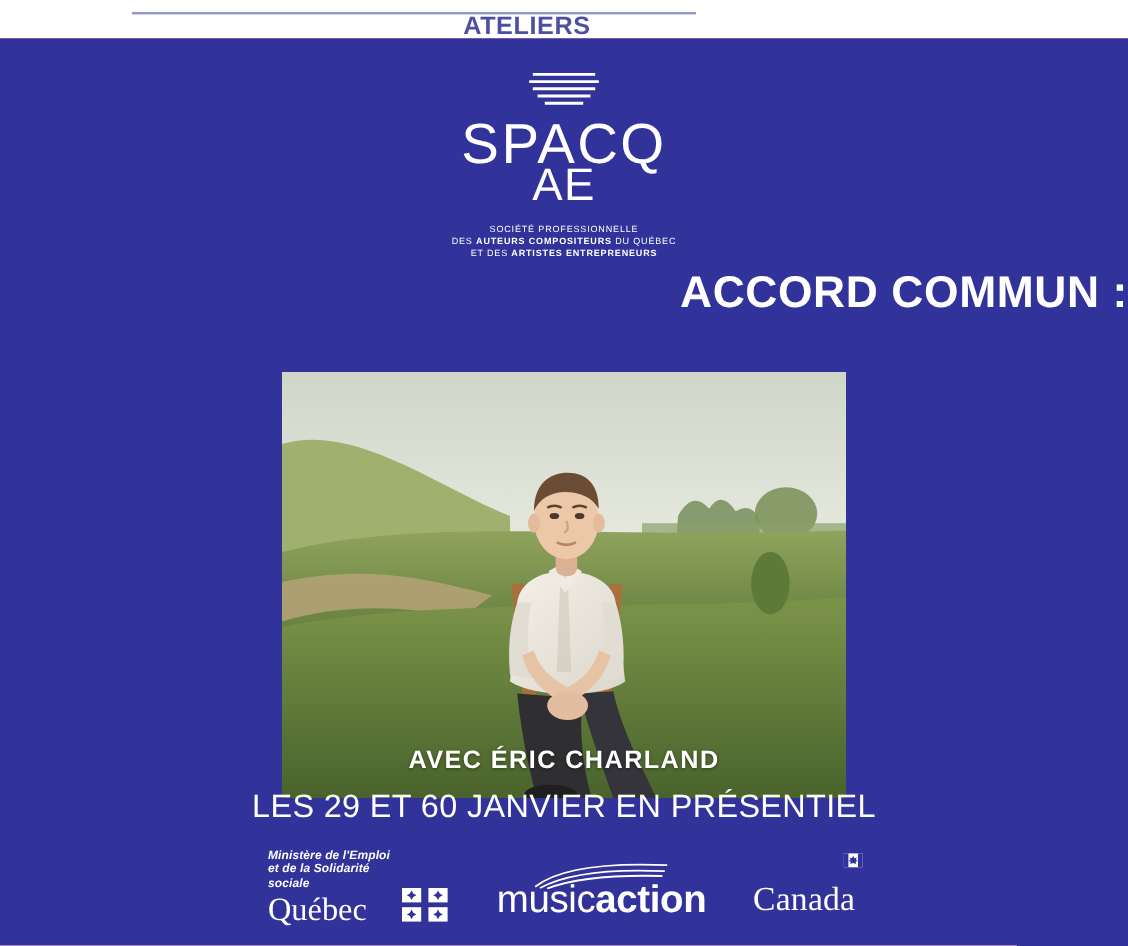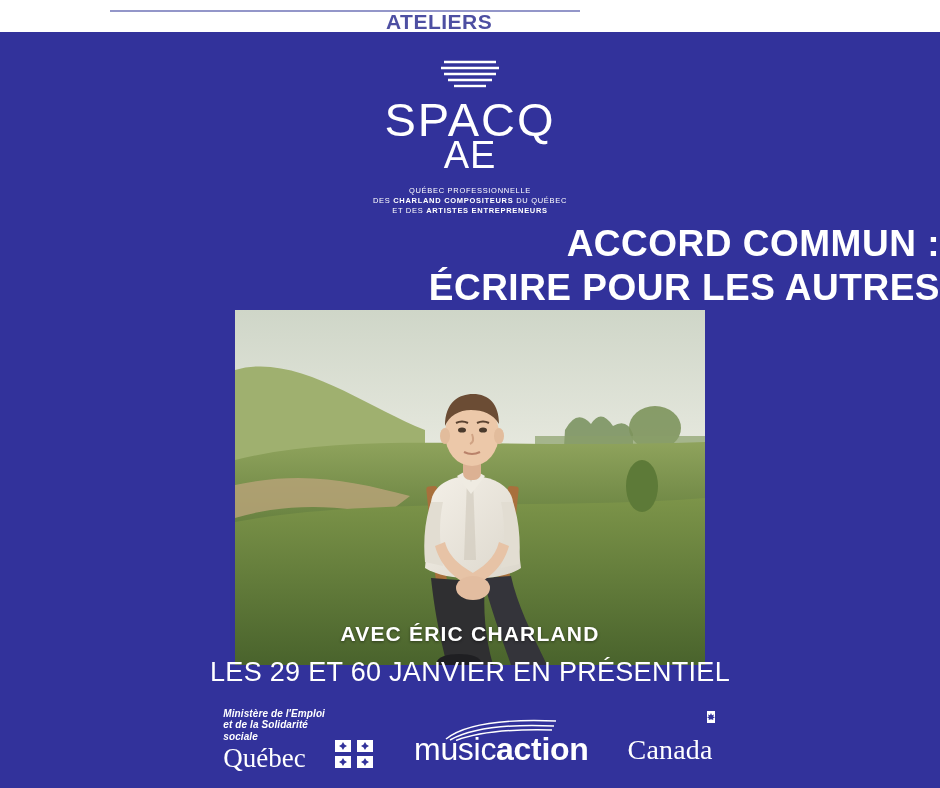--- a/index.html
+++ b/index.html
@@ -250,29 +250,28 @@
           <path d="M6 16 H58"></path>
           <path d="M10 22 H54"></path>
           <path d="M16 28 H48"></path>
         </g>
       </svg>
       <div class="logo-word">
         <div class="logo-spacq">SPACQ</div>
         <div class="logo-ae">AE</div>
       </div>
       <div class="logo-sub">
-        <div>QUÉBEC PROFESSIONNELLE</div>
-        <div><span>DES </span><b>CHARLAND COMPOSITEURS</b><span> DU QUÉBEC</span></div>
+        <div>SOCIÉTÉ PROFESSIONNELLE</div>
+        <div><span>DES </span><b>AUTEURS COMPOSITEURS</b><span> DU QUÉBEC</span></div>
         <div><span>ET DES </span><b>ARTISTES ENTREPRENEURS</b></div>
       </div>
     </div>
 
     <div class="title">
       <span class="l1">ACCORD COMMUN :</span>
-      <span class="l2">ÉCRIRE POUR LES AUTRES</span>
     </div>
 
     <div class="photo-wrap">
       <svg class="photo-svg" viewBox="0 0 470 355" preserveAspectRatio="none">
         <defs>
           <linearGradient id="skyg" x1="0" y1="0" x2="0" y2="1">
             <stop offset="0%" stop-color="#cfd6c8"></stop>
             <stop offset="100%" stop-color="#e6e8de"></stop>
           </linearGradient>
           <linearGradient id="hillg" x1="0" y1="0" x2="0" y2="1">

